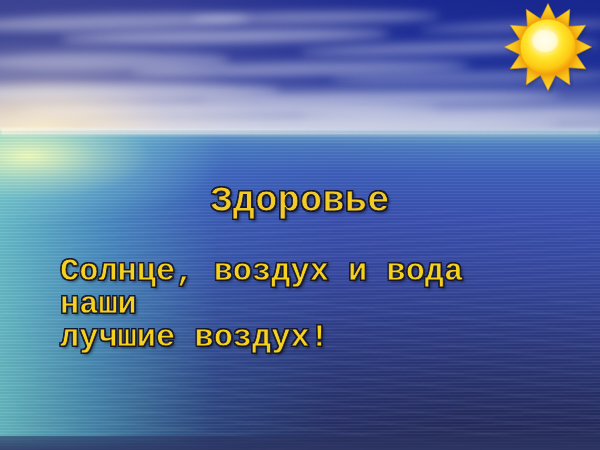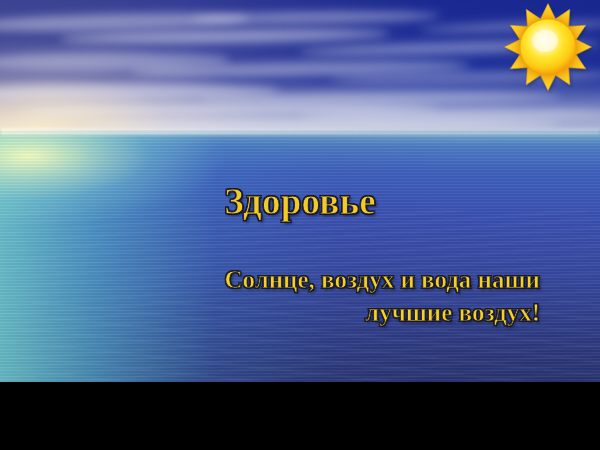--- a/index.html
+++ b/index.html
@@ -5,23 +5,23 @@
 <style>
   html, body {
     margin: 0;
     padding: 0;
     background: #000;
   }
 
   .slide {
     position: relative;
     width: 600px;
-    height: 382px;
+    height: 450px;
     overflow: hidden;
-    font-family: Liberation Serif, serif;
+    font-family: Liberation Mono, monospace;
     background: #b91c1c;
   }
 
   
   .sky {
     position: absolute;
     left: 0; top: 0;
     width: 600px;
     height: 136px;
     background:
@@ -206,24 +206,24 @@
        1px -1px 0 #14142a,
       -1px  1px 0 #14142a,
        1px  1px 0 #14142a,
        2px  2px 3px rgba(0,0,0,0.55);
     white-space: nowrap;
   }
 
   .subtitle {
     position: absolute;
     left: 60px;
-    top: 263px;
+    top: 255px;
     width: 480px;
-    text-align: right;
-    font-size: 25px;
+    text-align: left;
+    font-size: 32px;
     font-weight: bold;
     line-height: 33px;
     color: #f5d21f;
     -webkit-text-stroke: 0.8px #1b1b30;
     text-shadow:
       -1px -1px 0 #17172c,
        1px -1px 0 #17172c,
       -1px  1px 0 #17172c,
        1px  1px 0 #17172c,
        2px  2px 3px rgba(0,0,0,0.5);

